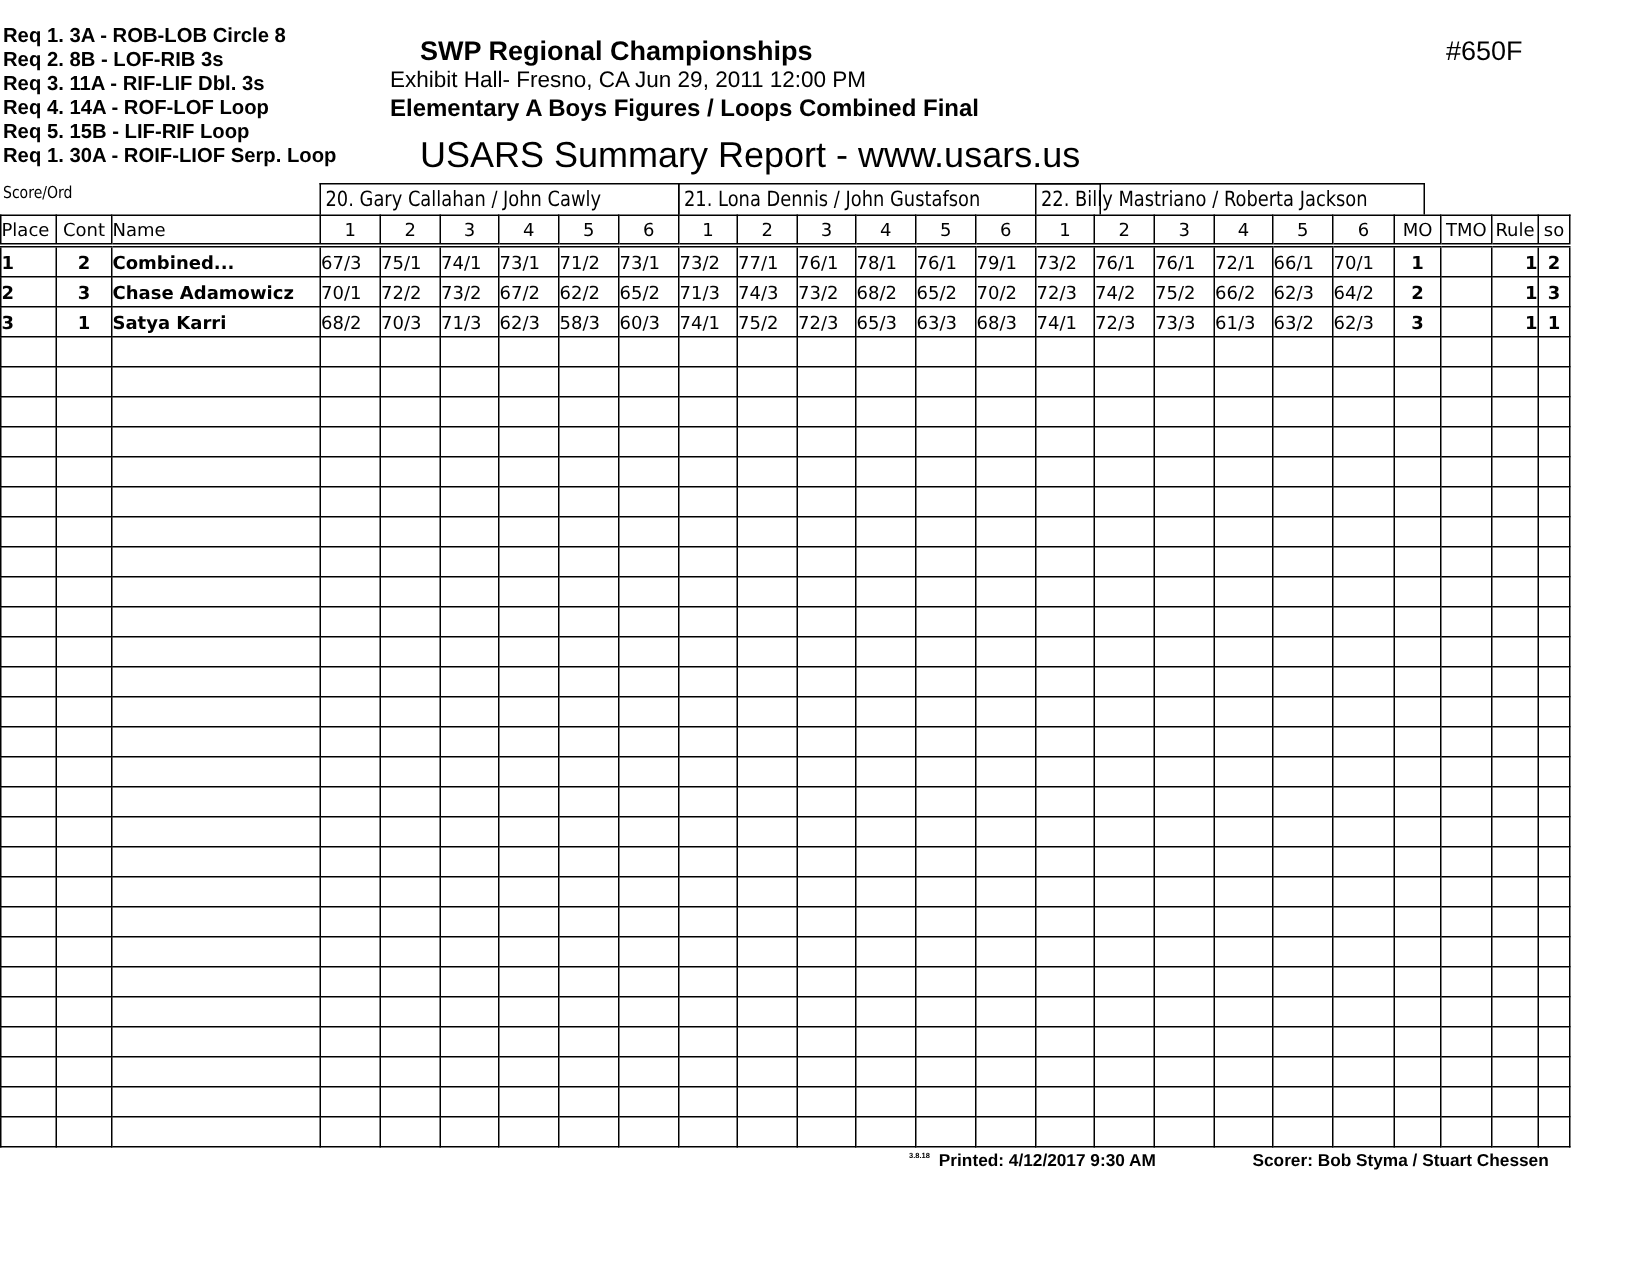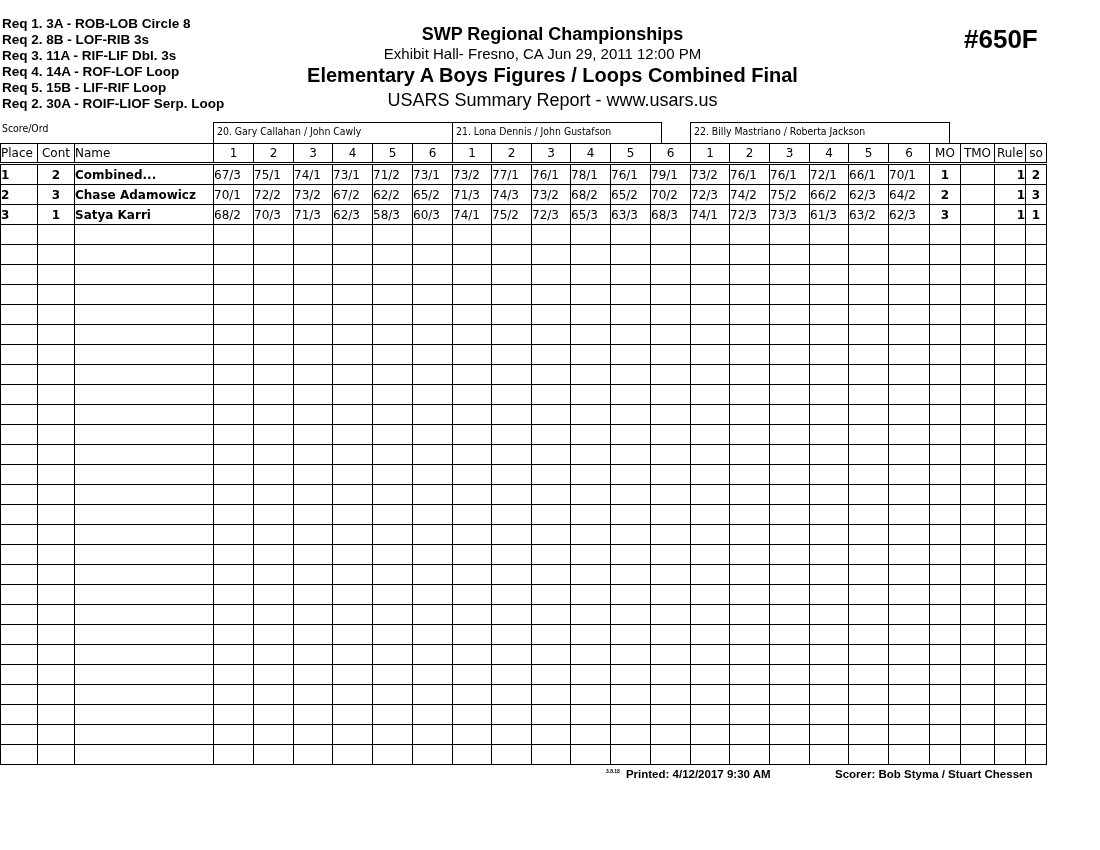--- a/index.html
+++ b/index.html
@@ -1,26 +1,26 @@
 <!DOCTYPE html>
 <html><head>
 <meta charset="utf-8">
 <style>
   html, body { margin: 0; padding: 0; background: #ffffff; }
   body { width: 1100px; height: 850px; position: relative; overflow: hidden; color: #000; font-family: "Liberation Sans", sans-serif; }
   .reqs { position: absolute; left: 2px; top: 16px; font-weight: bold; font-size: 13.5px; line-height: 16px; }
   .reqs div { white-space: nowrap; }
-  .center { position: absolute; left: 280px; width: 545px; text-align: center; white-space: nowrap; }
+  .center { position: absolute; left: 280px; width: 545px; text-align: left; white-space: nowrap; }
   .t1 { top: 24px; font-weight: bold; font-size: 18px; }
   .t2 { top: 45px; font-size: 15px; left: 260px; width: 565px; }
-  .t3 { top: 64px; font-weight: bold; font-size: 20px; left: 260px; width: 585px; }
-  .t4 { top: 90px; font-size: 18px; }
-  .event-no { position: absolute; left: 964px; top: 24px; font-weight: bold; font-size: 26px; }
+  .t3 { top: 64px; font-weight: bold; font-size: 16px; left: 260px; width: 585px; }
+  .t4 { top: 90px; font-size: 24px; }
+  .event-no { position: absolute; left: 964px; top: 24px; font-weight: normal; font-size: 18px; }
   .scoreord { position: absolute; left: 2px; top: 122px; font-size: 11px; font-family: "DejaVu Sans", sans-serif; transform: scaleX(0.85); transform-origin: left; }
-  .judge-box { position: absolute; top: 122px; height: 21px; border: 1px solid #000; border-bottom: none; box-sizing: border-box; font-size: 11px; font-family: "DejaVu Sans", sans-serif; padding: 2px 0 0 3px; white-space: nowrap; overflow: hidden; }
+  .judge-box { position: absolute; top: 122px; height: 21px; border: 1px solid #000; border-bottom: none; box-sizing: border-box; font-size: 14px; font-family: "DejaVu Sans", sans-serif; padding: 2px 0 0 3px; white-space: nowrap; overflow: hidden; }
   .judge-box span { display: inline-block; transform: scaleX(0.85); transform-origin: left; }
   table.grid { position: absolute; left: 0; top: 143px; border-collapse: collapse; table-layout: fixed; }
   table.grid td { border: 1px solid #000; height: 19px; padding: 0; font-size: 12px; font-family: "DejaVu Sans", sans-serif; white-space: nowrap; overflow: hidden; line-height: 18px; }
   table.grid tr.hdr td { height: 18px; border-bottom: 3px double #000; font-size: 12px; }
   td.c { text-align: center; }
   td.l { text-align: left; padding-left: 3px; }
   td.b { font-weight: bold; font-family: "Liberation Sans", sans-serif; font-size: 13px; }
   td.sc { text-align: left; padding-left: 2px; font-size: 12px; margin-left: 44px; }
   td.thickL { border-left: 4px solid #000; }
   td.rb { text-align: right; padding-right: 4px; font-weight: bold; font-family: "Liberation Sans", sans-serif; font-size: 13px; }
@@ -31,32 +31,32 @@
 </style>
 </head>
 <body>
 
 <div class="reqs">
   <div>Req  1.  3A - ROB-LOB Circle 8</div>
   <div>Req  2.  8B - LOF-RIB 3s</div>
   <div>Req  3.  11A - RIF-LIF Dbl. 3s</div>
   <div>Req  4.  14A - ROF-LOF Loop</div>
   <div>Req  5.  15B - LIF-RIF Loop</div>
-  <div>Req  2.  30A - ROIF-LIOF Serp. Loop</div>
+  <div>Req  1.  30A - ROIF-LIOF Serp. Loop</div>
 </div>
 
 <div class="center t1">SWP Regional Championships</div>
 <div class="center t2">Exhibit Hall-  Fresno, CA  Jun 29, 2011  12:00 PM</div>
 <div class="center t3">Elementary A Boys Figures / Loops Combined Final</div>
 <div class="center t4">USARS Summary Report - www.usars.us</div>
 <div class="event-no">#650F</div>
 
 <div class="scoreord">Score/Ord</div>
 <div class="judge-box" style="left:213px; width:240px;"><span>20.  Gary Callahan /  John Cawly</span></div>
-<div class="judge-box" style="left:452px; width:210px;"><span>21.  Lona Dennis /  John Gustafson</span></div>
+<div class="judge-box" style="left:452px; width:282px;"><span>21.  Lona Dennis /  John Gustafson</span></div>
 <div class="judge-box" style="left:690px; width:260px;"><span>22.  Billy Mastriano /  Roberta Jackson</span></div>
 
 <table class="grid" id="grid">
   <colgroup>
     <col style="width:37px">
       <col style="width:37px">
       <col style="width:139px">
     <col style="width:40px">
       <col style="width:40px">
       <col style="width:39px">

